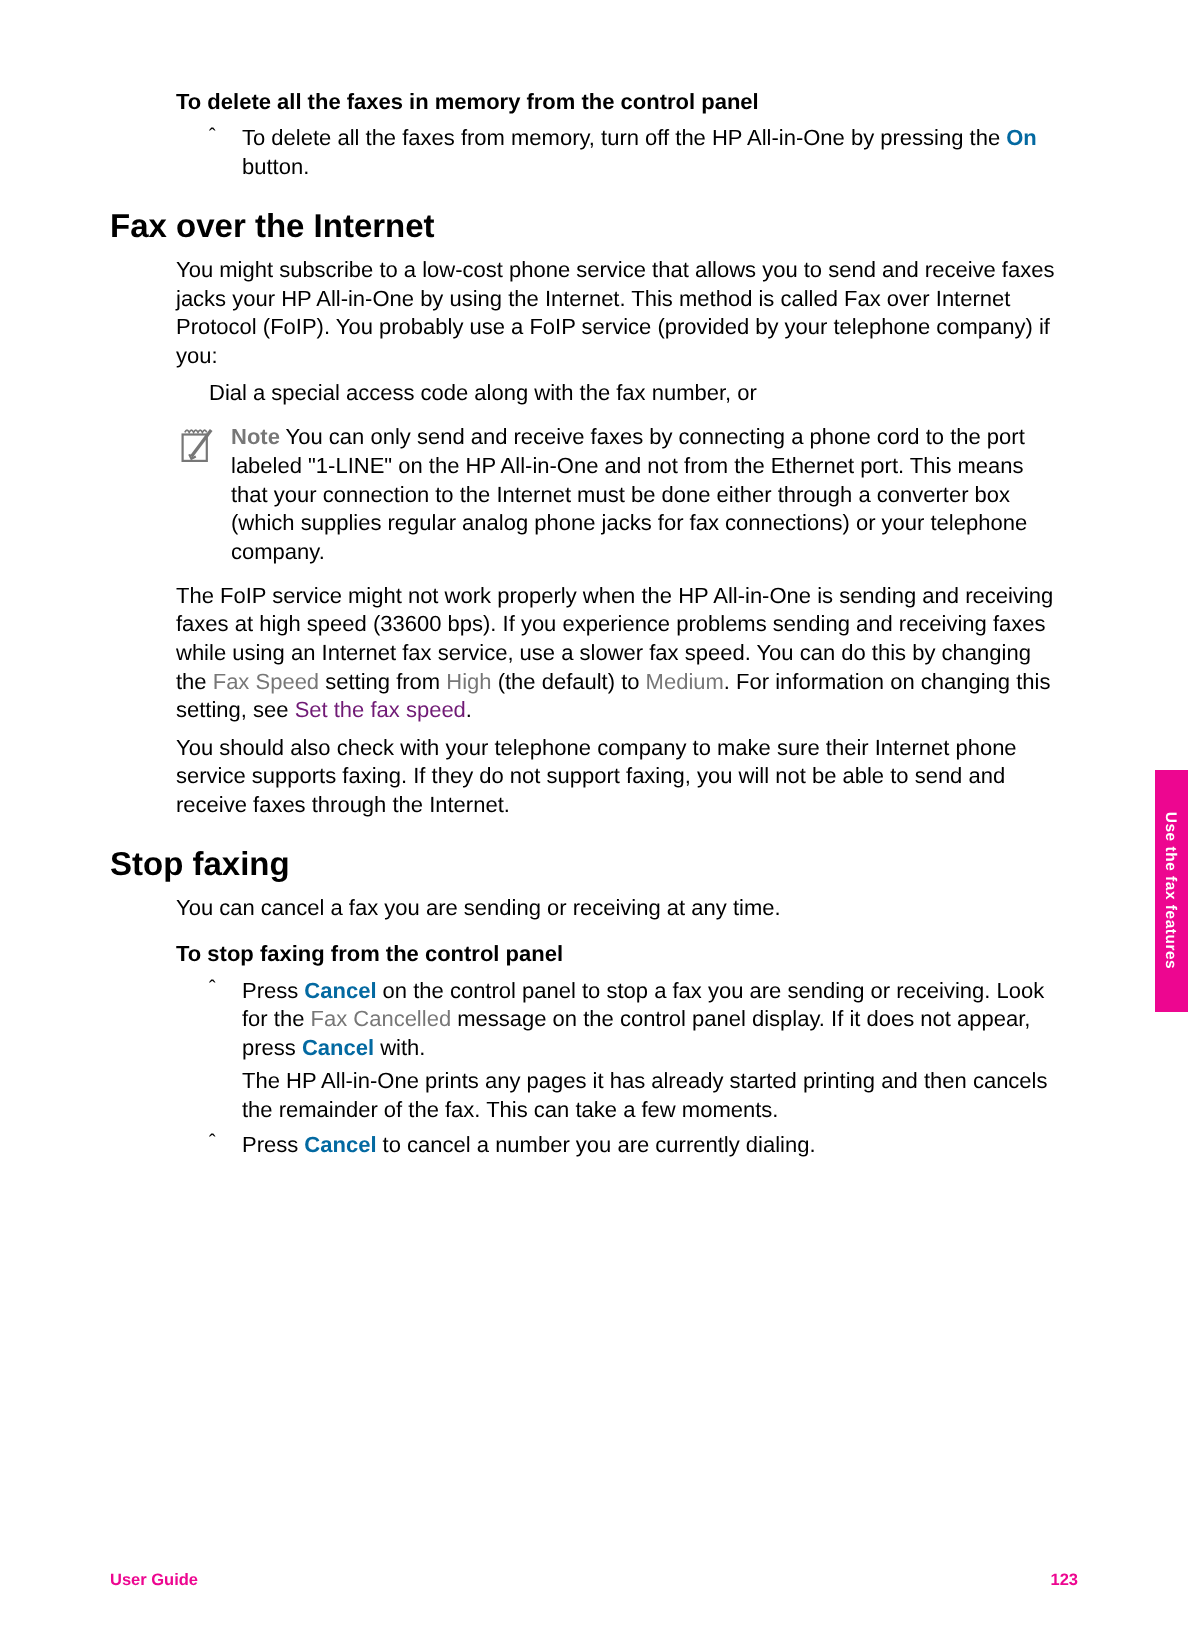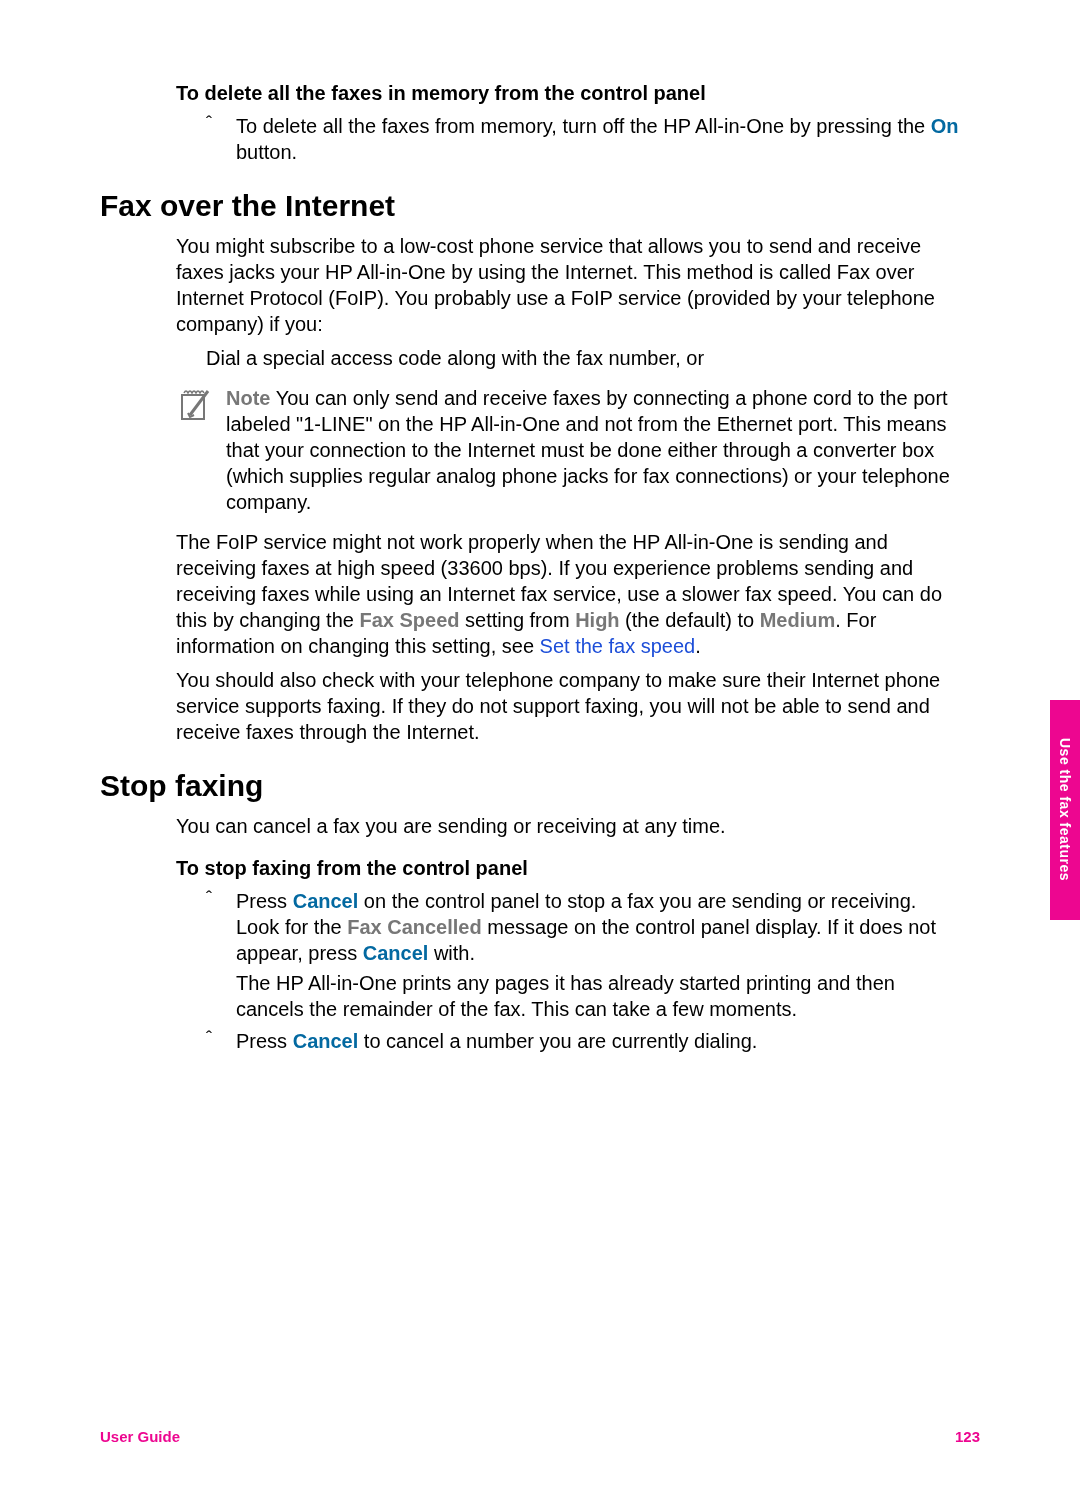--- a/index.html
+++ b/index.html
@@ -8,21 +8,21 @@
       height: 1495px;
       font-family: Arial, Helvetica, sans-serif;
       background: #fff;
       position: relative;
       color: #000;
     }
     .page {
       padding: 82px 115px 40px 100px;
     }
     .content {
-      margin-left: 76px;
+      margin-left: 60px;
     }
     .h3 {
       font-weight: bold;
       font-size: 20px;
       margin-bottom: 8px;
     }
     .step {
       display: flex;
       margin-left: 30px;
       margin-bottom: 6px;
@@ -35,21 +35,21 @@
     .step-text {
       font-size: 20px;
       line-height: 1.3;
     }
     .button-label {
       color: #0369a1;
       font-weight: bold;
     }
     .ui-label {
       color: #777;
-      font-weight: bold;
+      font-weight: normal;
     }
     .para {
       font-size: 20px;
       line-height: 1.3;
       margin-top: 8px;
       margin-bottom: 8px;
     }
     .h1 {
       font-size: 30px;
       font-weight: bold;
@@ -74,21 +74,21 @@
     }
     .note-text {
       font-size: 20px;
       line-height: 1.3;
     }
     .note-label {
       color: #777;
       font-weight: bold;
     }
     .link {
-      color: #1d4ed8;
+      color: #701a75;
       text-align: center;
     }
     .sidebar-tab {
       position: absolute;
       right: 0;
       top: 700px;
       width: 30px;
       height: 220px;
       background: #ed0690;
       color: #fff;

